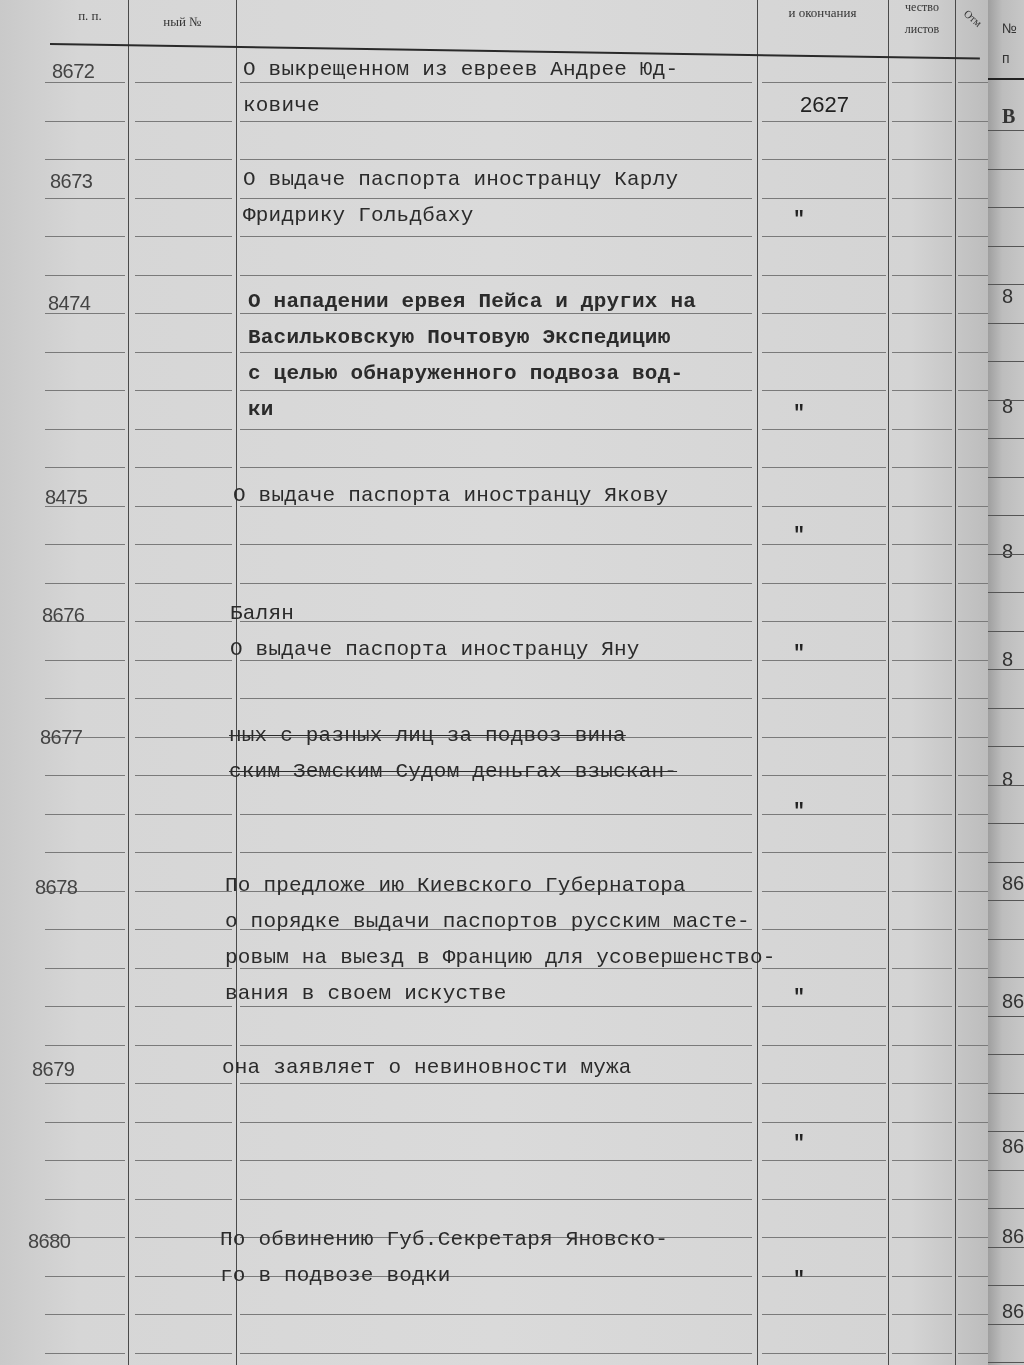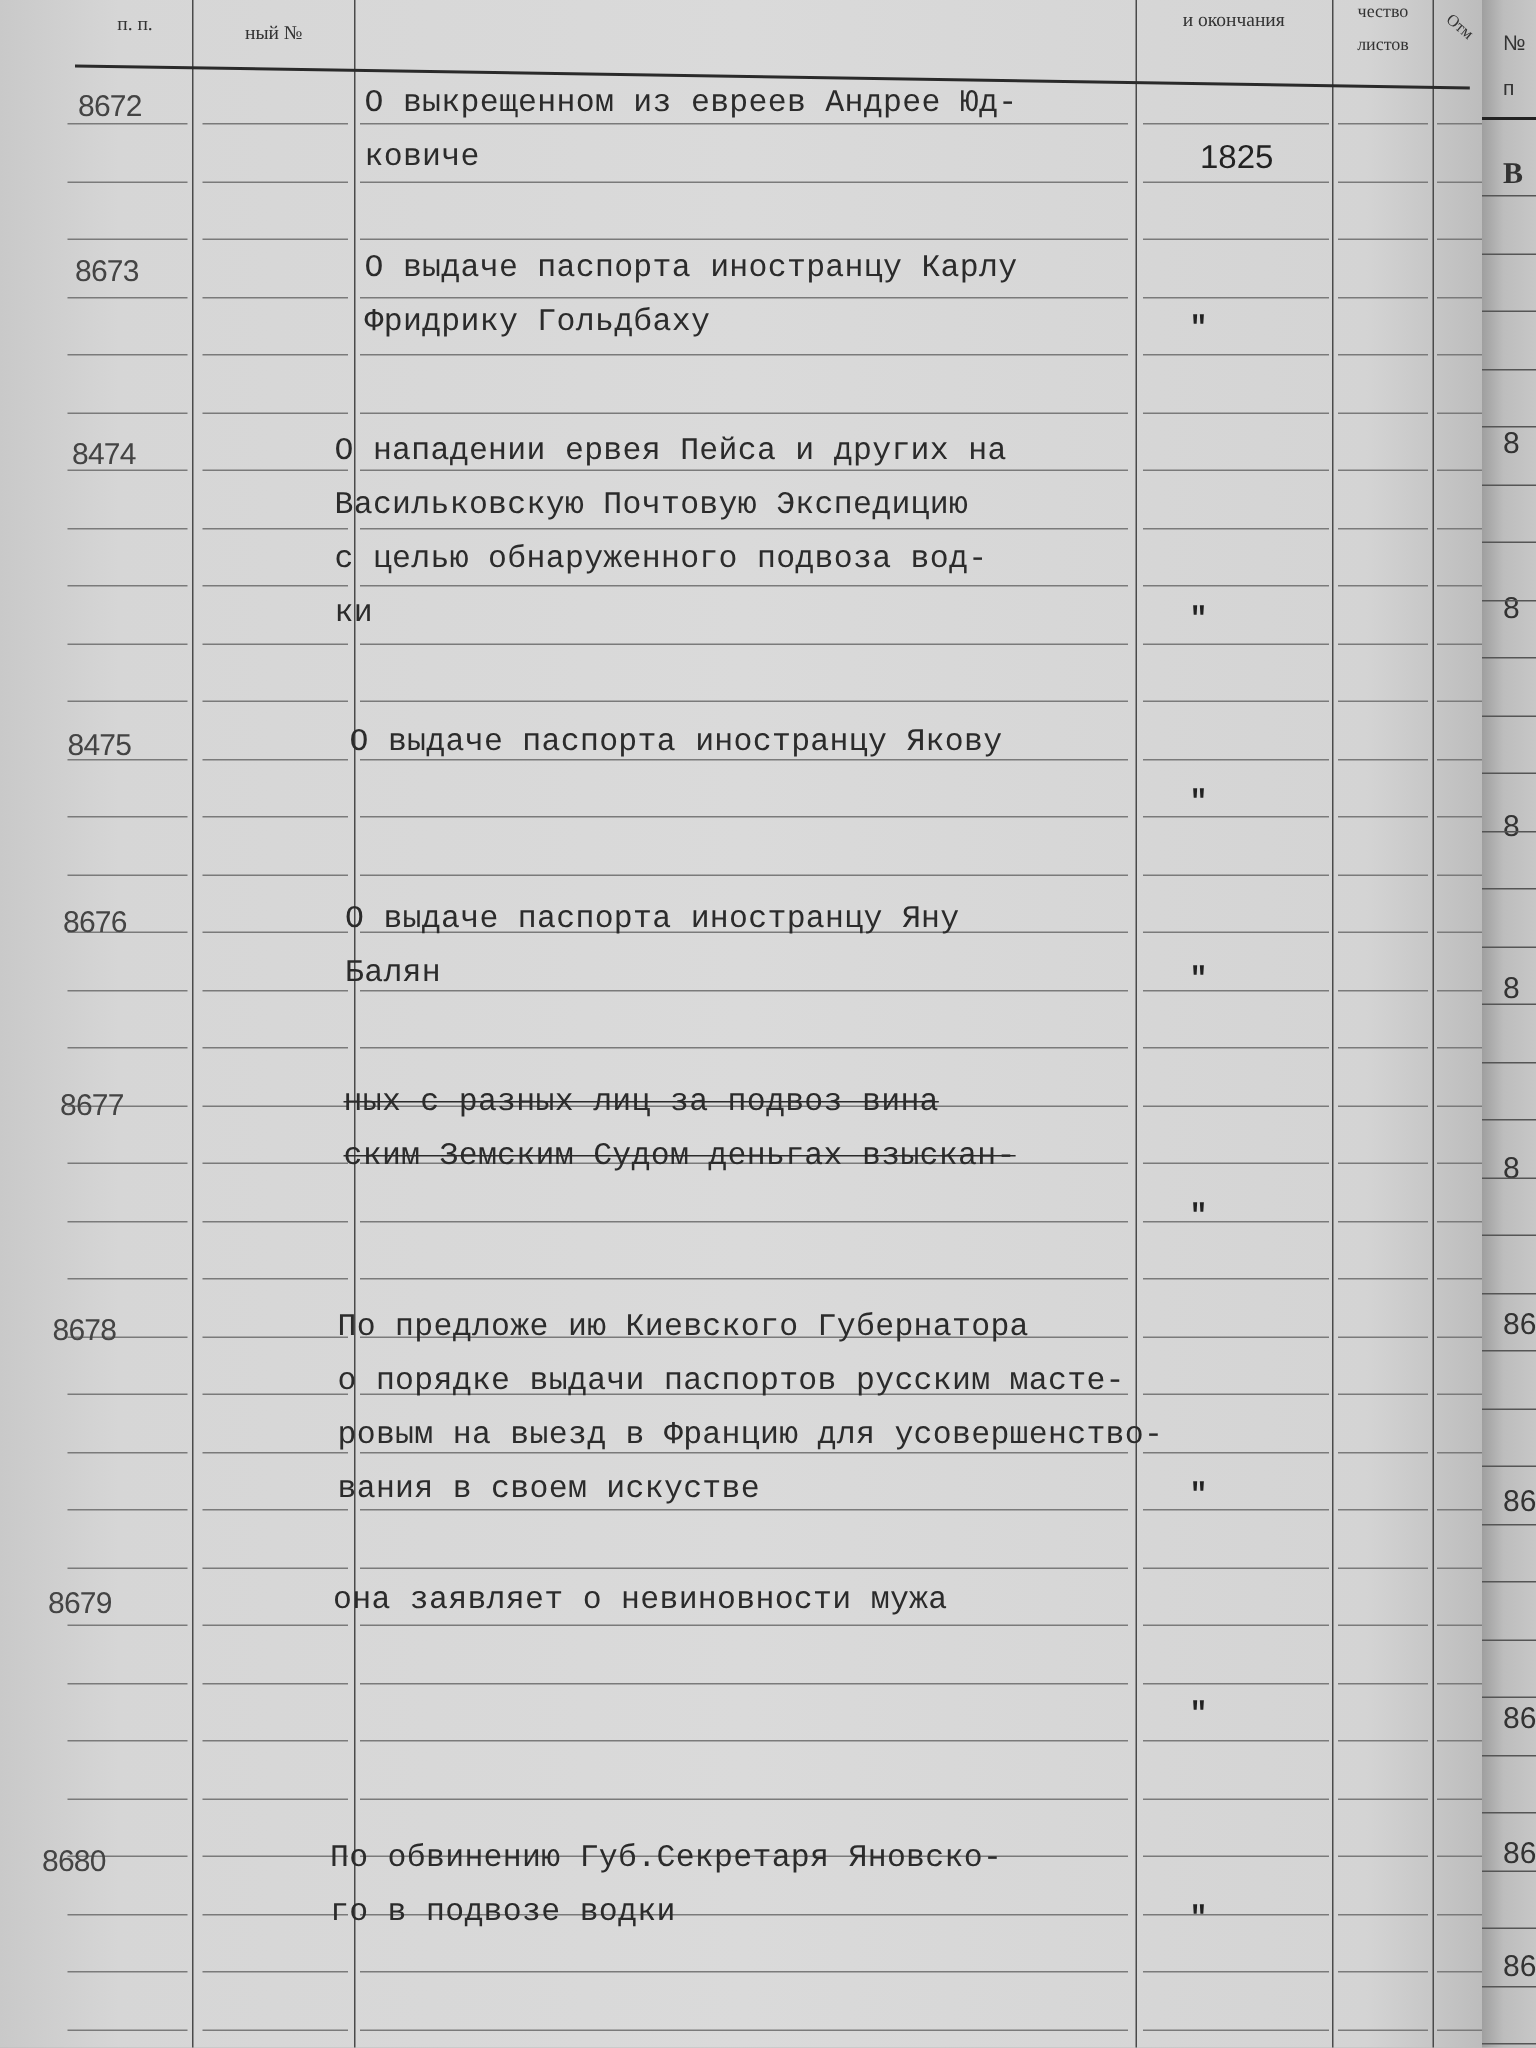--- a/index.html
+++ b/index.html
@@ -265,32 +265,32 @@
       <div class="rule" style="left: 135px; width: 97px; top: 1353px;"></div>
       <div class="rule" style="left: 240px; width: 512px; top: 1353px;"></div>
       <div class="rule" style="left: 762px; width: 124px; top: 1353px;"></div>
       <div class="rule" style="left: 892px; width: 60px; top: 1353px;"></div>
       <div class="rule" style="left: 958px; width: 30px; top: 1353px;"></div>
     </div>
 
   <div id="records">
       <div class="num" style="left: 52px; top: 60px;">8672</div>
       <div class="desc" style="left: 243px; top: 52px;"><div>О выкрещенном из евреев Андрее Юд-</div><div>ковиче</div></div>
-      <div class="date" style="left: 800px; top: 92px; font-weight: normal; font-family: &quot;Liberation Sans&quot;, sans-serif; font-size: 22px;">1825</div>
+      <div class="date" style="left: 800px; top: 92px; font-weight: normal; font-family: &quot;Liberation Sans&quot;, sans-serif; font-size: 22px;">2627</div>
       <div class="num" style="left: 50px; top: 170px; text-align: center;">8673</div>
       <div class="desc" style="left: 243px; top: 162px;"><div>О выдаче паспорта иностранцу Карлу</div><div>Фридрику Гольдбаху</div></div>
       <div class="date" style="left: 793px; top: 208px;">"</div>
       <div class="num" style="left: 48px; top: 292px;">8474</div>
-      <div class="desc" style="left: 223px; top: 284px;"><div>О нападении ервея Пейса и других на</div><div>Васильковскую Почтовую Экспедицию</div><div>с целью обнаруженного подвоза вод-</div><div>ки</div></div>
+      <div class="desc" style="left: 248px; top: 284px; font-weight: bold;"><div>О нападении ервея Пейса и других на</div><div>Васильковскую Почтовую Экспедицию</div><div>с целью обнаруженного подвоза вод-</div><div>ки</div></div>
       <div class="date" style="left: 793px; top: 402px;">"</div>
       <div class="num" style="left: 45px; top: 486px;">8475</div>
       <div class="desc" style="left: 233px; top: 478px;"><div>О выдаче паспорта иностранцу Якову</div></div>
       <div class="date" style="left: 793px; top: 524px;">"</div>
       <div class="num" style="left: 42px; top: 604px;">8676</div>
-      <div class="desc" style="left: 230px; top: 596px;"><div>О выдаче паспорта иностранцу Яну</div><div>Балян</div></div>
+      <div class="desc" style="left: 230px; top: 596px;"><div>Балян</div><div>О выдаче паспорта иностранцу Яну</div></div>
       <div class="date" style="left: 793px; top: 642px;">"</div>
       <div class="num" style="left: 40px; top: 726px;">8677</div>
       <div class="desc strike" style="left: 229px; top: 718px;"><div>ных с разных лиц за подвоз вина</div><div>ским Земским Судом деньгах взыскан-</div></div>
       <div class="date" style="left: 793px; top: 800px;">"</div>
       <div class="num" style="left: 35px; top: 876px;">8678</div>
       <div class="desc" style="left: 225px; top: 868px;"><div>По предложе ию Киевского Губернатора</div><div>о порядке выдачи паспортов русским масте-</div><div>ровым на выезд в Францию для усовершенство-</div><div>вания в своем искустве</div></div>
       <div class="date" style="left: 793px; top: 986px;">"</div>
       <div class="num" style="left: 32px; top: 1058px;">8679</div>
       <div class="desc" style="left: 222px; top: 1050px;"><div>она заявляет о невиновности мужа</div></div>
       <div class="date" style="left: 793px; top: 1132px;">"</div>

